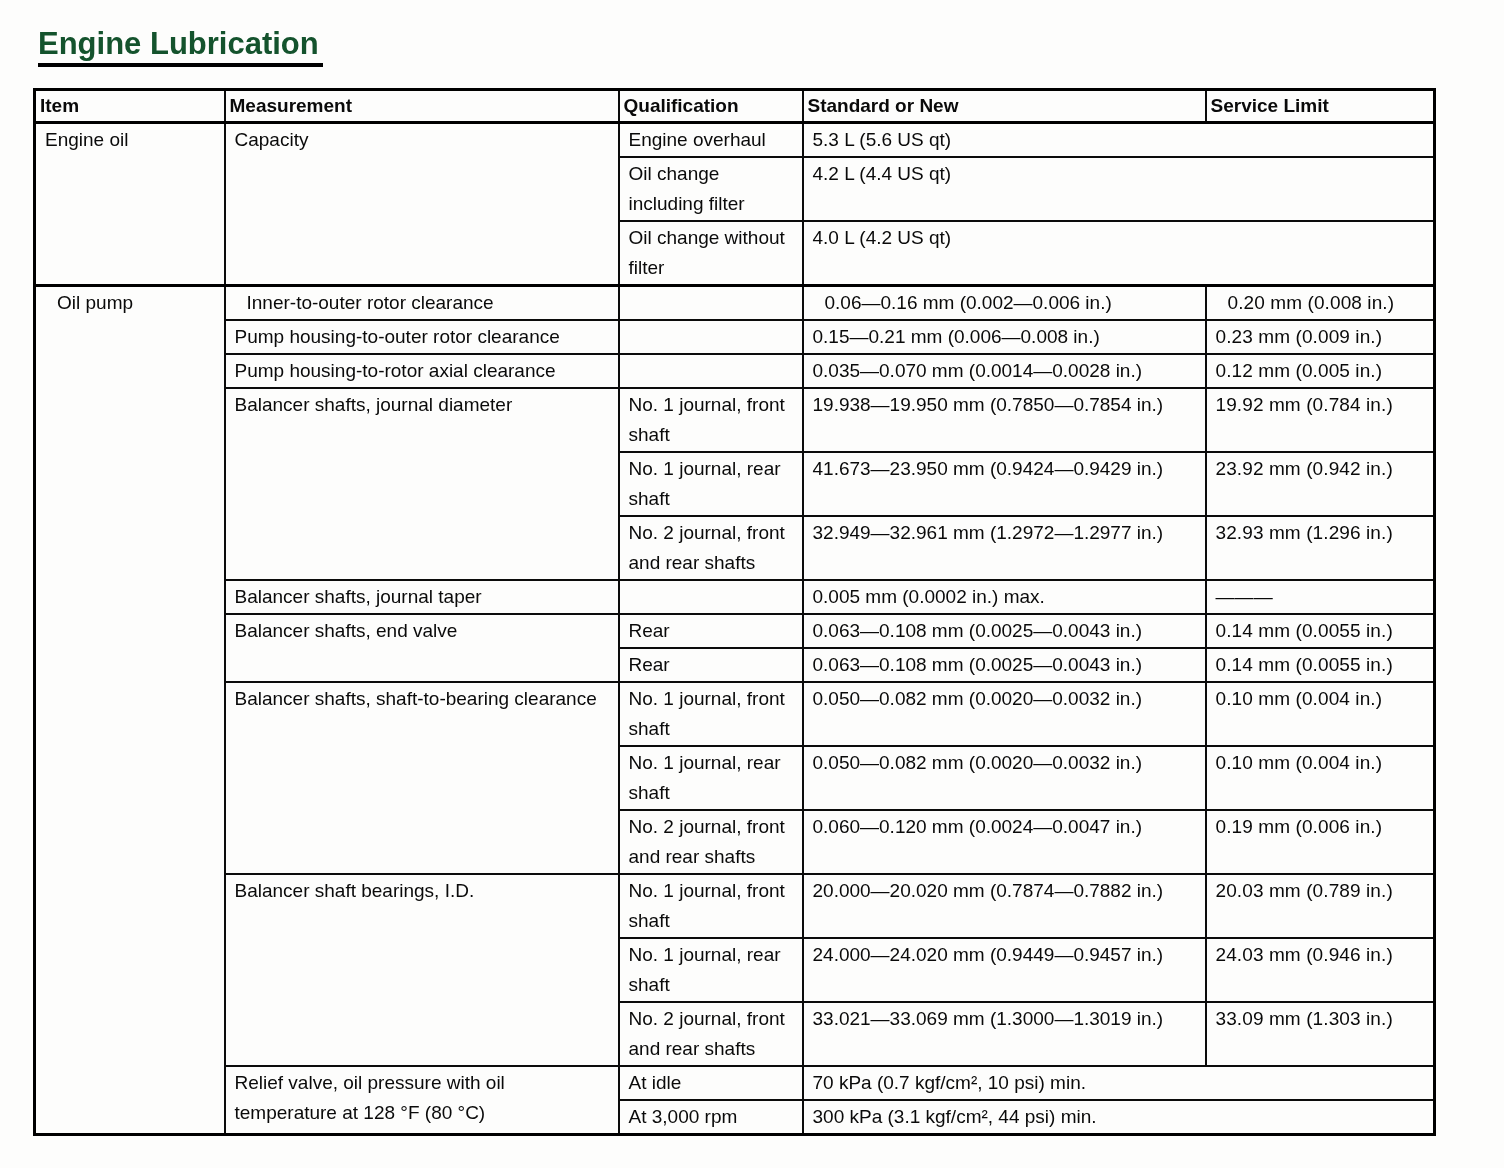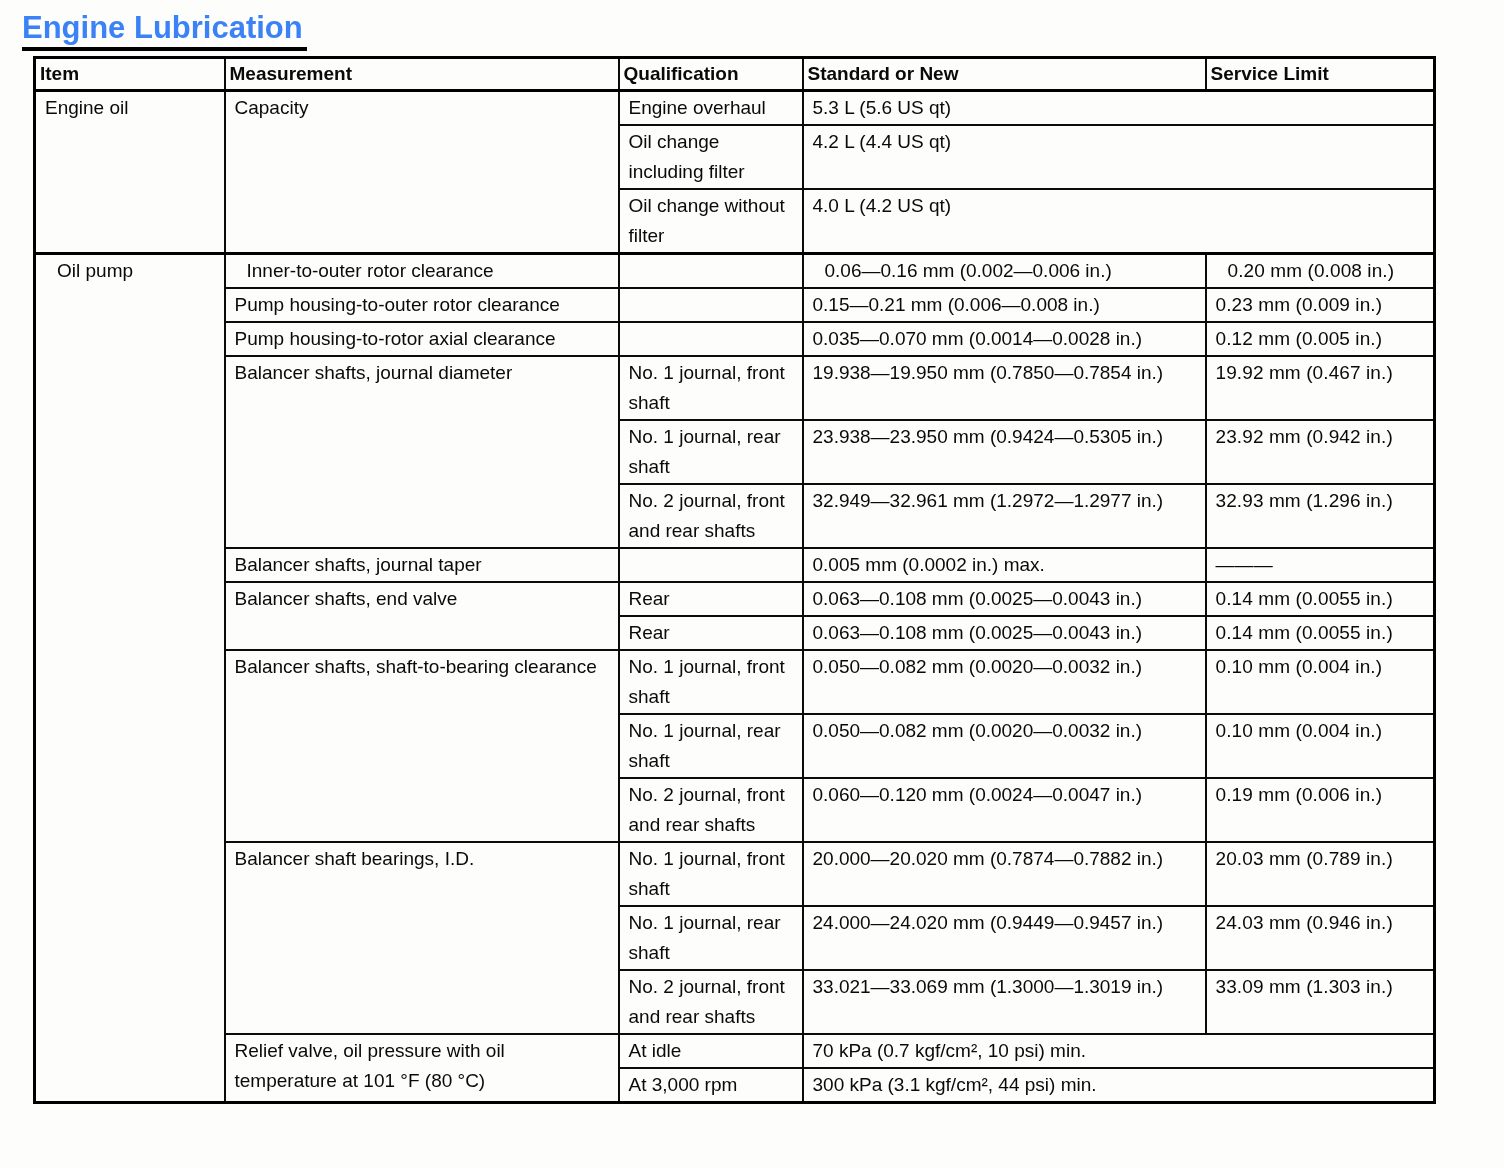--- a/index.html
+++ b/index.html
@@ -14,25 +14,25 @@
     background: #fdfdfc;
     overflow: hidden;
     font-family: "Liberation Sans", sans-serif;
     color: #0a0a0a;
   }
   .title-wrap {
     margin: 10px 0 5px 22px;
   }
   .title {
     display: inline-block;
-    margin: 0;
+    margin: 16px;
     font-size: 31px;
     font-weight: bold;
     letter-spacing: 0px;
-    color: #3b82f6;
+    color: #14532d;
     border-bottom: 4px solid #000;
     padding-bottom: 1px;
     padding-right: 4px;
   }
   table.spec-table {
     margin-left: 33px;
     width: 1400px;
     border-collapse: collapse;
     border: 3px solid #000;
     table-layout: fixed;
@@ -120,25 +120,25 @@
         <td class="c-meas">Pump housing-to-rotor axial clearance</td>
         <td class="c-qual"></td>
         <td class="c-std">0.035—0.070 mm (0.0014—0.0028 in.)</td>
         <td class="c-svc">0.12 mm (0.005 in.)</td>
       </tr>
 
       <tr>
         <td class="c-meas" rowspan="3">Balancer shafts, journal diameter</td>
         <td class="c-qual">No. 1 journal, front shaft</td>
         <td class="c-std">19.938—19.950 mm (0.7850—0.7854 in.)</td>
-        <td class="c-svc">19.92 mm (0.467 in.)</td>
+        <td class="c-svc">19.92 mm (0.784 in.)</td>
       </tr>
       <tr>
         <td class="c-qual">No. 1 journal, rear shaft</td>
-        <td class="c-std">23.938—23.950 mm (0.9424—0.5305 in.)</td>
+        <td class="c-std">41.673—23.950 mm (0.9424—0.9429 in.)</td>
         <td class="c-svc">23.92 mm (0.942 in.)</td>
       </tr>
       <tr>
         <td class="c-qual">No. 2 journal, front and rear shafts</td>
         <td class="c-std">32.949—32.961 mm (1.2972—1.2977 in.)</td>
         <td class="c-svc">32.93 mm (1.296 in.)</td>
       </tr>
 
       <tr>
         <td class="c-meas">Balancer shafts, journal taper</td>
@@ -187,21 +187,21 @@
         <td class="c-std">24.000—24.020 mm (0.9449—0.9457 in.)</td>
         <td class="c-svc">24.03 mm (0.946 in.)</td>
       </tr>
       <tr>
         <td class="c-qual">No. 2 journal, front and rear shafts</td>
         <td class="c-std">33.021—33.069 mm (1.3000—1.3019 in.)</td>
         <td class="c-svc">33.09 mm (1.303 in.)</td>
       </tr>
 
       <tr>
-        <td class="c-meas" rowspan="2">Relief valve, oil pressure with oil temperature at 101 °F (80 °C)</td>
+        <td class="c-meas" rowspan="2">Relief valve, oil pressure with oil temperature at 128 °F (80 °C)</td>
         <td class="c-qual">At idle</td>
         <td class="c-std" colspan="2">70 kPa (0.7 kgf/cm², 10 psi) min.</td>
       </tr>
       <tr>
         <td class="c-qual">At 3,000 rpm</td>
         <td class="c-std" colspan="2">300 kPa (3.1 kgf/cm², 44 psi) min.</td>
       </tr>
     </tbody>
   </table>
 

